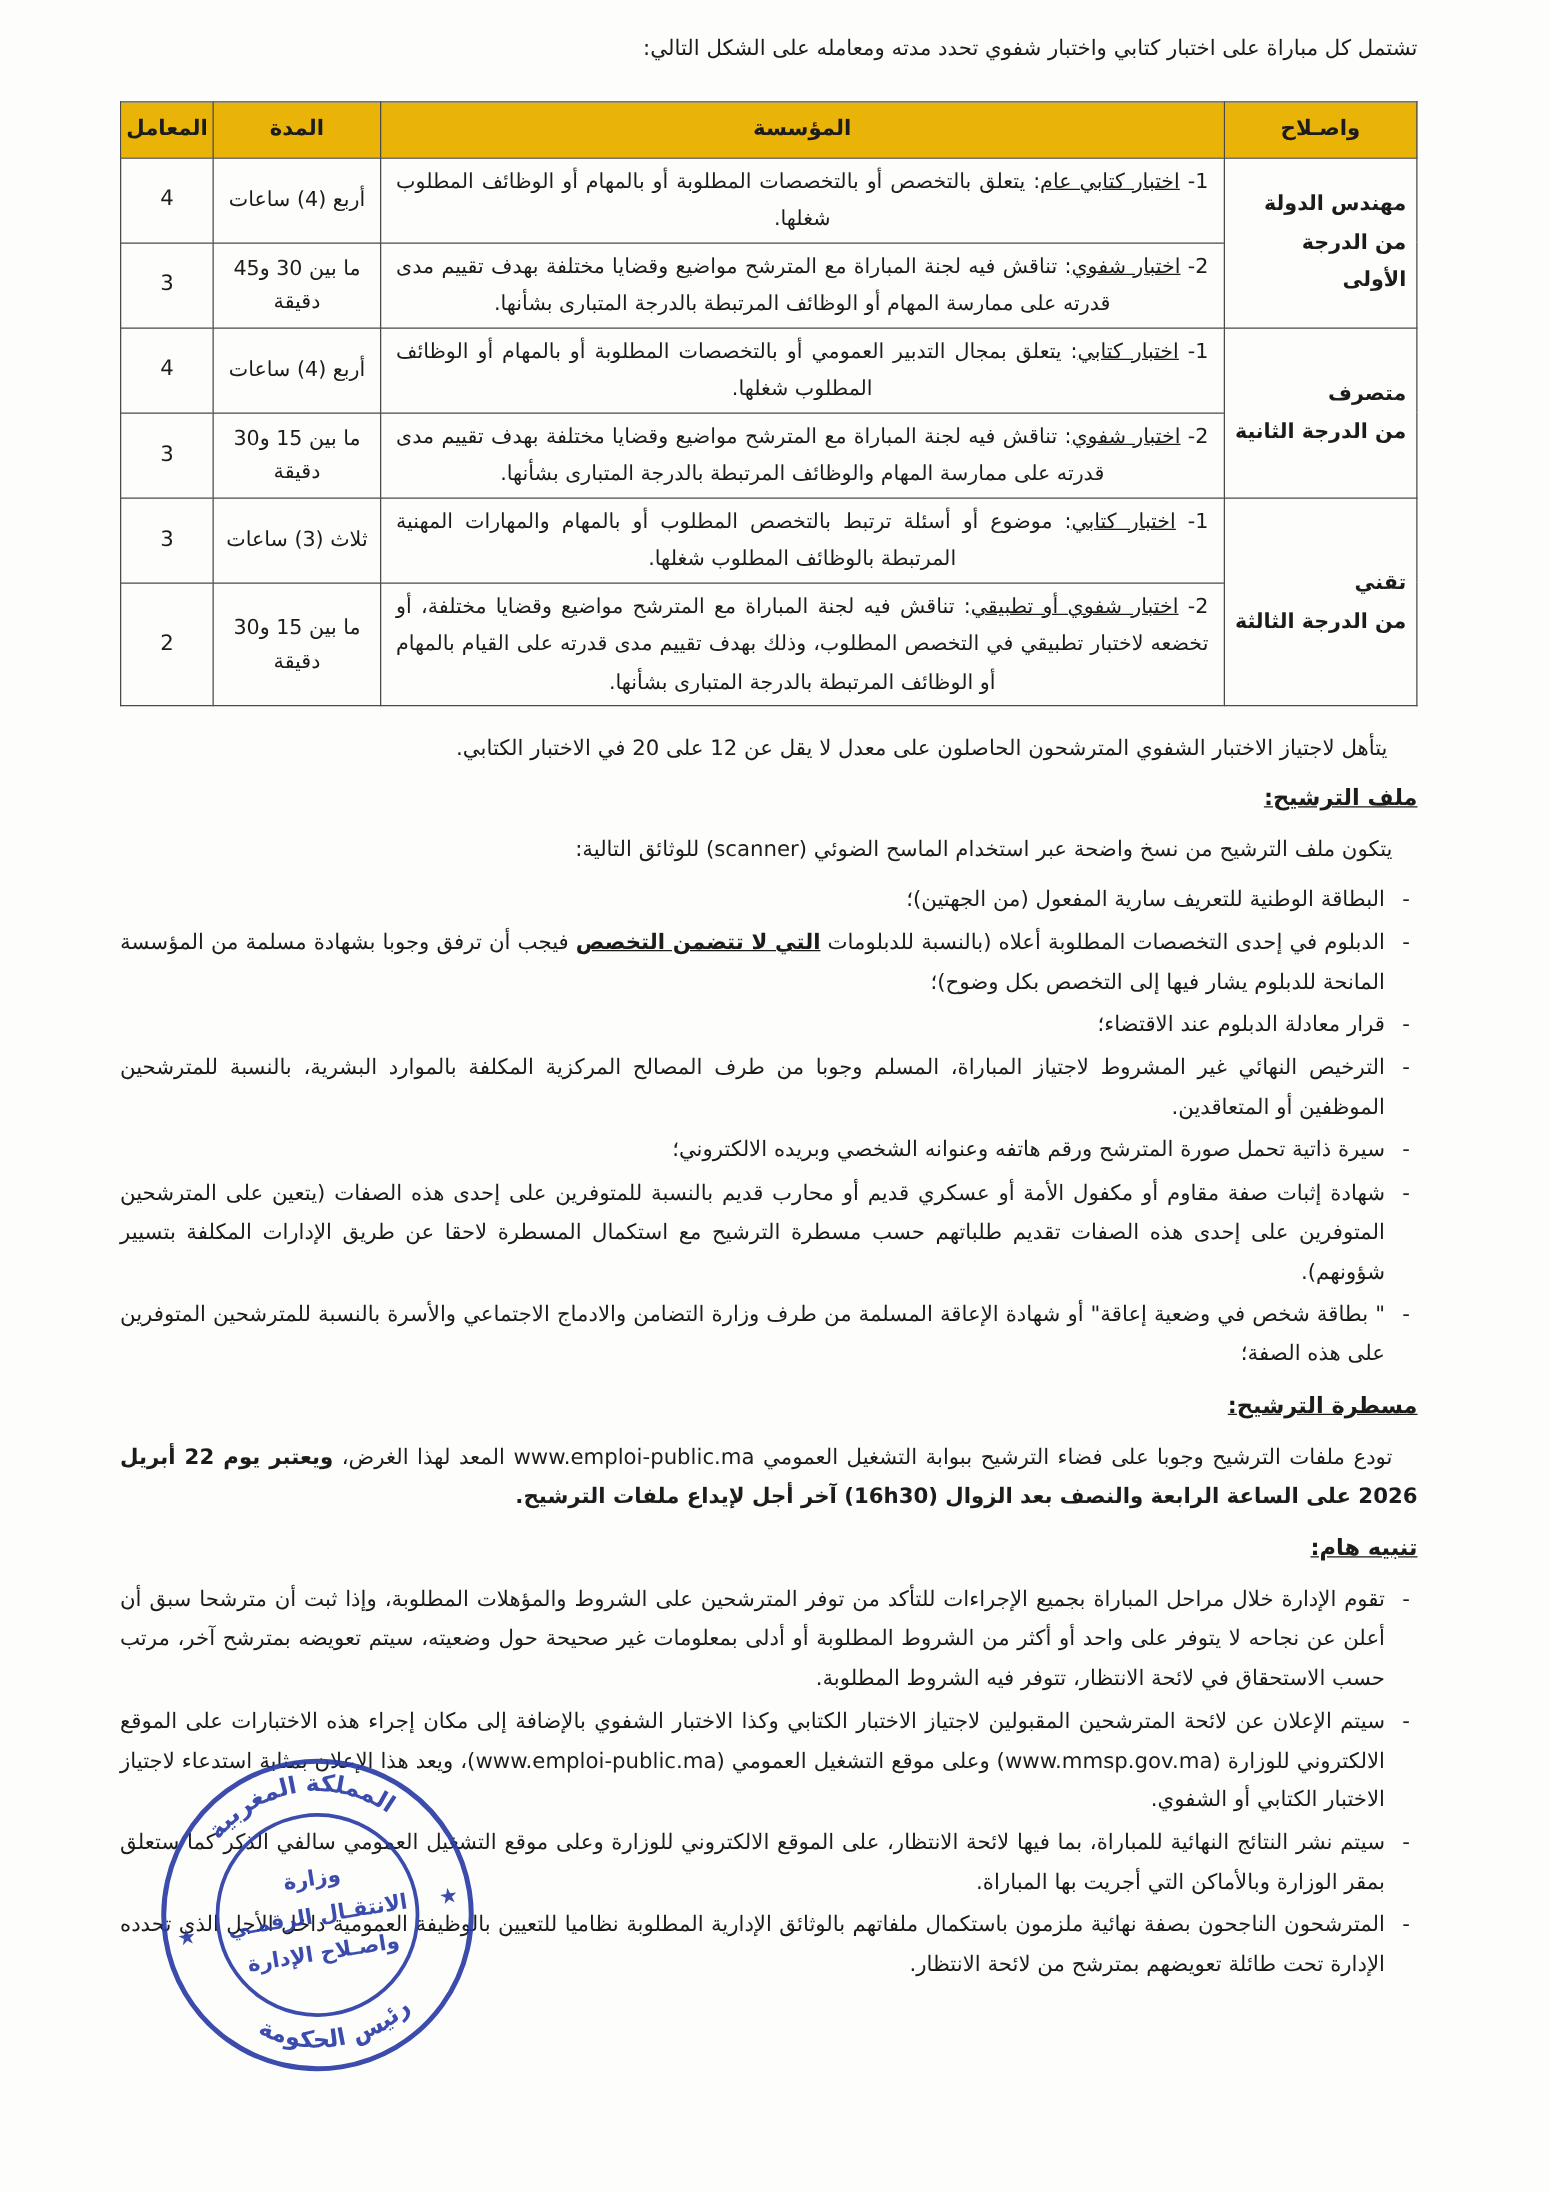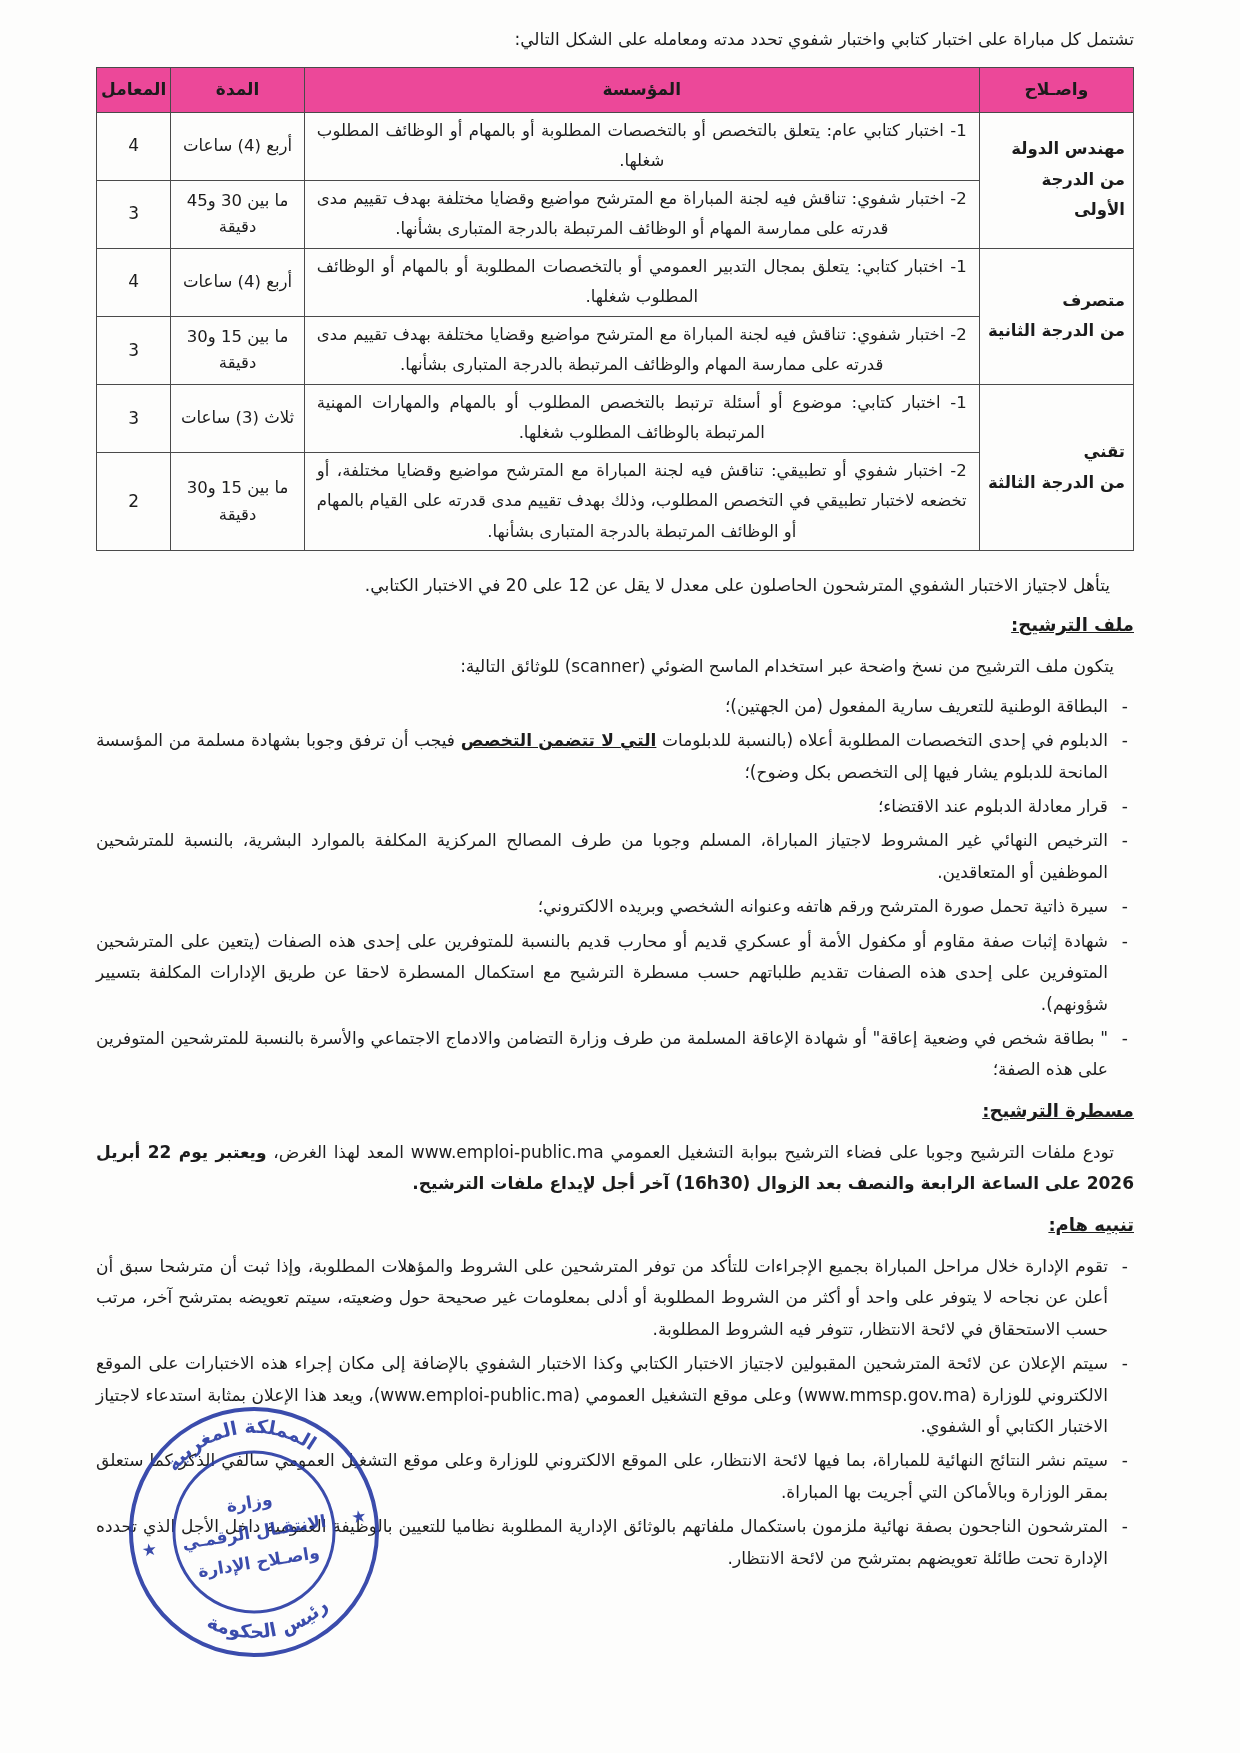--- a/index.html
+++ b/index.html
@@ -7,46 +7,46 @@
     width:1240px;height:1753px;
     background:#fdfdfc;
     font-family:"DejaVu Sans","Liberation Sans",sans-serif;
     color:#1c1c1c;
     direction:rtl;
     position:relative;
     overflow:hidden;
   }
   .page{padding:26px 106px 0 96px;box-sizing:border-box;}
 
-  .intro{font-size:17px;margin:0 0 14px 0;line-height:1.6;}
+  .intro{font-size:17px;margin:0 0 28px 0;line-height:1.6;}
 
   table.exams{
     width:100%;border-collapse:collapse;
     font-size:16.5px;line-height:1.85;
     margin-bottom:20px;
   }
   table.exams th, table.exams td{border:1.4px solid #4a4a4a;}
   table.exams th{
-    background:#ec4899;font-weight:bold;font-size:17px;
+    background:#eab308;font-weight:bold;font-size:17px;
     padding:6px 4px;text-align:center;
   }
   td.grade{
     text-align:right;font-weight:bold;white-space:pre-line;
     padding:4px 8px;width:15%;
   }
   td.exam{
     text-align:justify;text-align-last:center;
     padding:3px 12px;width:66%;
   }
   td.dur{
     text-align:center;white-space:pre-line;padding:3px 4px;width:13%;
     line-height:1.6;
   }
   td.coef{text-align:center;padding:3px 4px;width:6%;font-size:17px;}
-  .title{}
+  .title{text-decoration:underline;}
 
   .note{font-size:17px;margin:16px 0 10px 0;text-indent:24px;line-height:1.7;}
 
   h2.sec{
     font-size:18px;font-weight:bold;text-decoration:underline;
     margin:14px 0 16px 0;
   }
   .para{font-size:17px;line-height:1.85;text-align:justify;margin:0 0 8px 0;text-indent:20px;}
   .b{font-weight:bold;}
 

